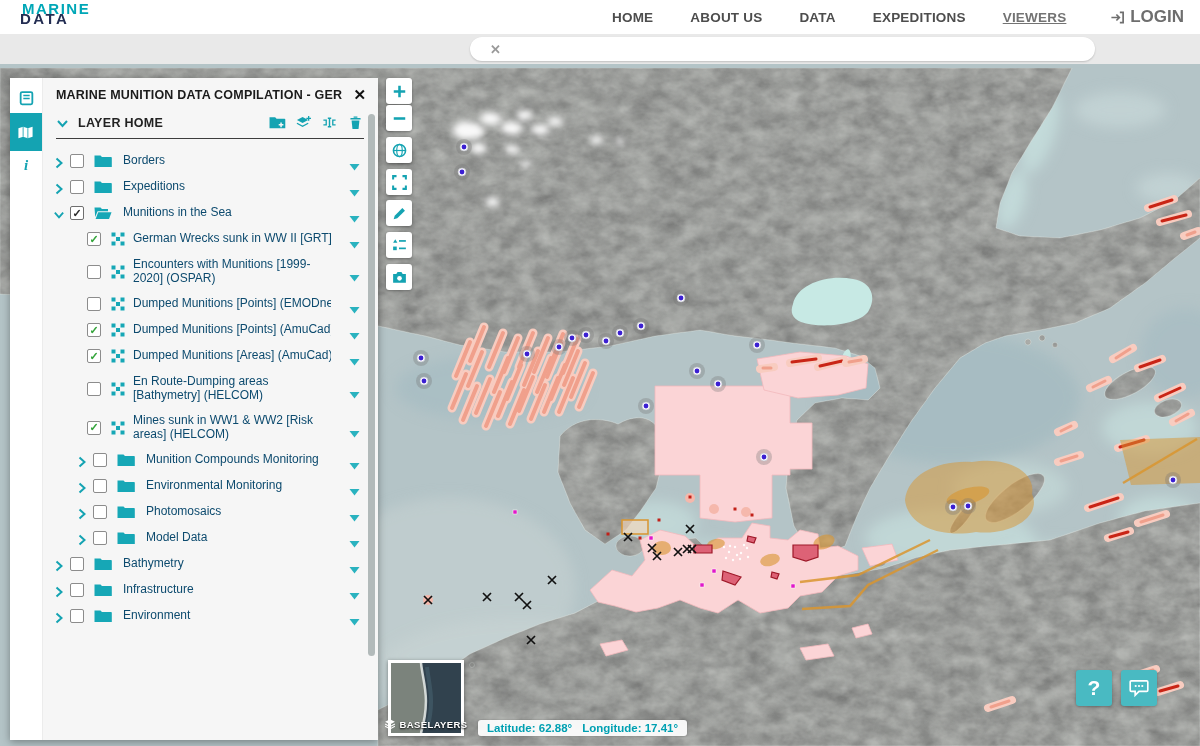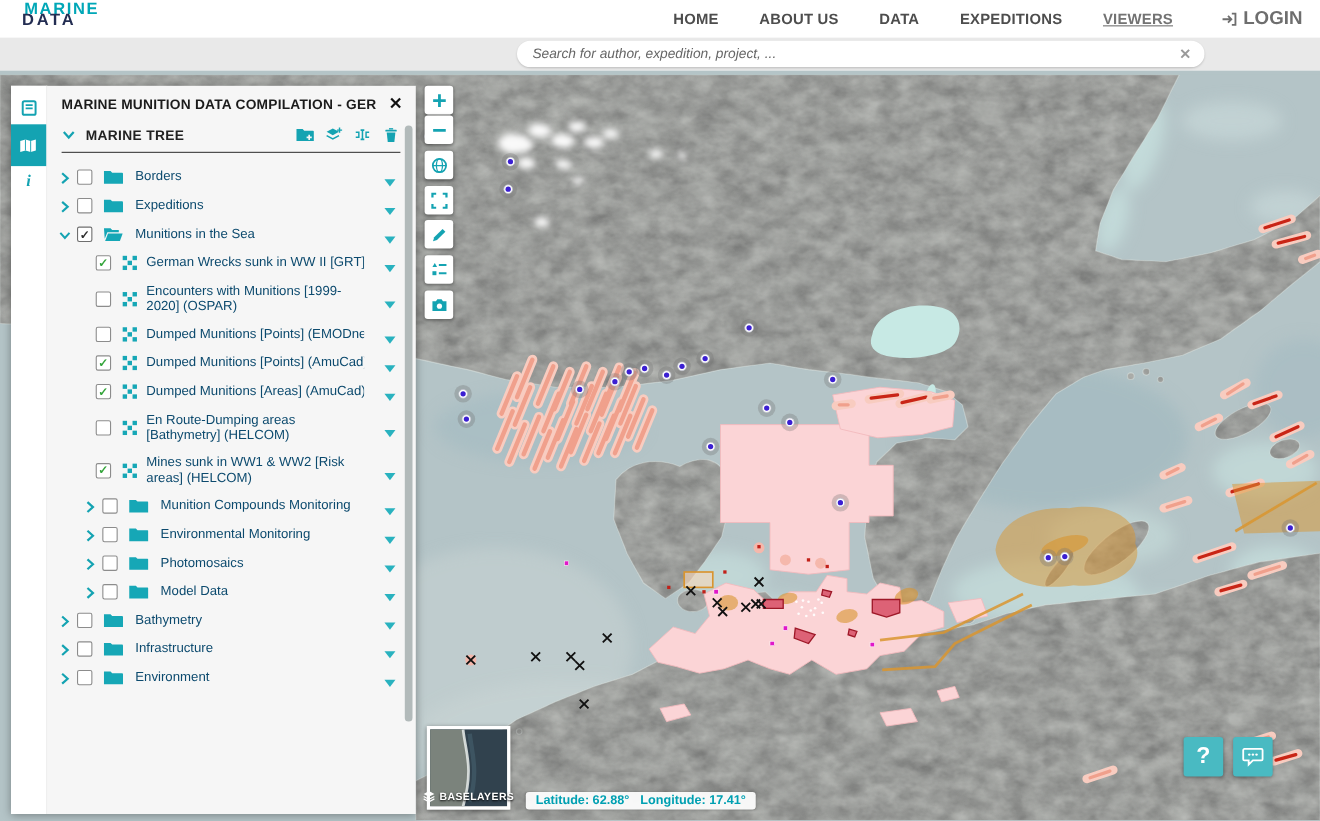--- a/index.html
+++ b/index.html
@@ -102,21 +102,20 @@
     <span style="width:15px;height:15px;color:#6e6e6e"><svg viewBox="0 0 16 16" fill="none" stroke="currentColor" stroke-width="1.8">
           <path d="M10.5 2.5H14v11h-3.5"></path>
           <path d="M1.5 8h8M6.8 4.8L10 8l-3.2 3.2"></path>
         </svg></span>
     <span class="txt">LOGIN</span>
   </div>
 </div>
 
 <div class="strip">
   <div class="pill">
-    <input type="text" placeholder="Search for author, expedition, project, ..." style="">
     <span class="clear">✕</span>
   </div>
 </div>
 
 <div id="map">
   <svg class="layer" width="1200" height="678" viewBox="0 0 1200 678">
     <defs>
       <filter id="nz1" x="-5%" y="-5%" width="110%" height="110%">
         <feTurbulence type="fractalNoise" baseFrequency="0.035 0.05" numOctaves="4" seed="8" result="t"></feTurbulence>
         <feColorMatrix in="t" type="matrix" values="0 0 0 0 0  0 0 0 0 0  0 0 0 0 0  0.9 0.9 0 0 -0.55" result="a"></feColorMatrix>
@@ -547,21 +546,21 @@
   </div>
   <div class="content">
     <div class="titlerow">
       <span class="ptitle">MARINE MUNITION DATA COMPILATION - GER</span>
       <span class="pclose">✕</span>
     </div>
     <div class="ltrow">
       <span class="chevmain"><svg viewBox="0 0 13 13" fill="none" stroke="currentColor" stroke-width="2">
             <path d="M2 4l4.5 5L11 4"></path>
           </svg></span>
-      <span class="lt">MARINE TREE</span>
+      <span class="lt">LAYER HOME</span>
       <span class="lticons">
         <span><svg viewBox="0 0 18 16">
               <path d="M0.5 2.5h6L8 4h8.5a.8.8 0 0 1 .8.8V14H.5z" fill="currentColor"></path>
               <path d="M12.8 8v5M10.3 10.5h5" stroke="#f6f6f6" stroke-width="1.6" fill="none"></path>
             </svg></span>
         <span><svg viewBox="0 0 17 16">
               <path d="M7.5 2l6 3.2-6 3.2-6-3.2z" fill="currentColor"></path>
               <path d="M1.5 8.8l6 3.2 6-3.2" stroke="currentColor" stroke-width="1.5" fill="none"></path>
               <path d="M14 1v5M11.5 3.5h5" stroke="currentColor" stroke-width="1.4" fill="none"></path>
             </svg></span>

